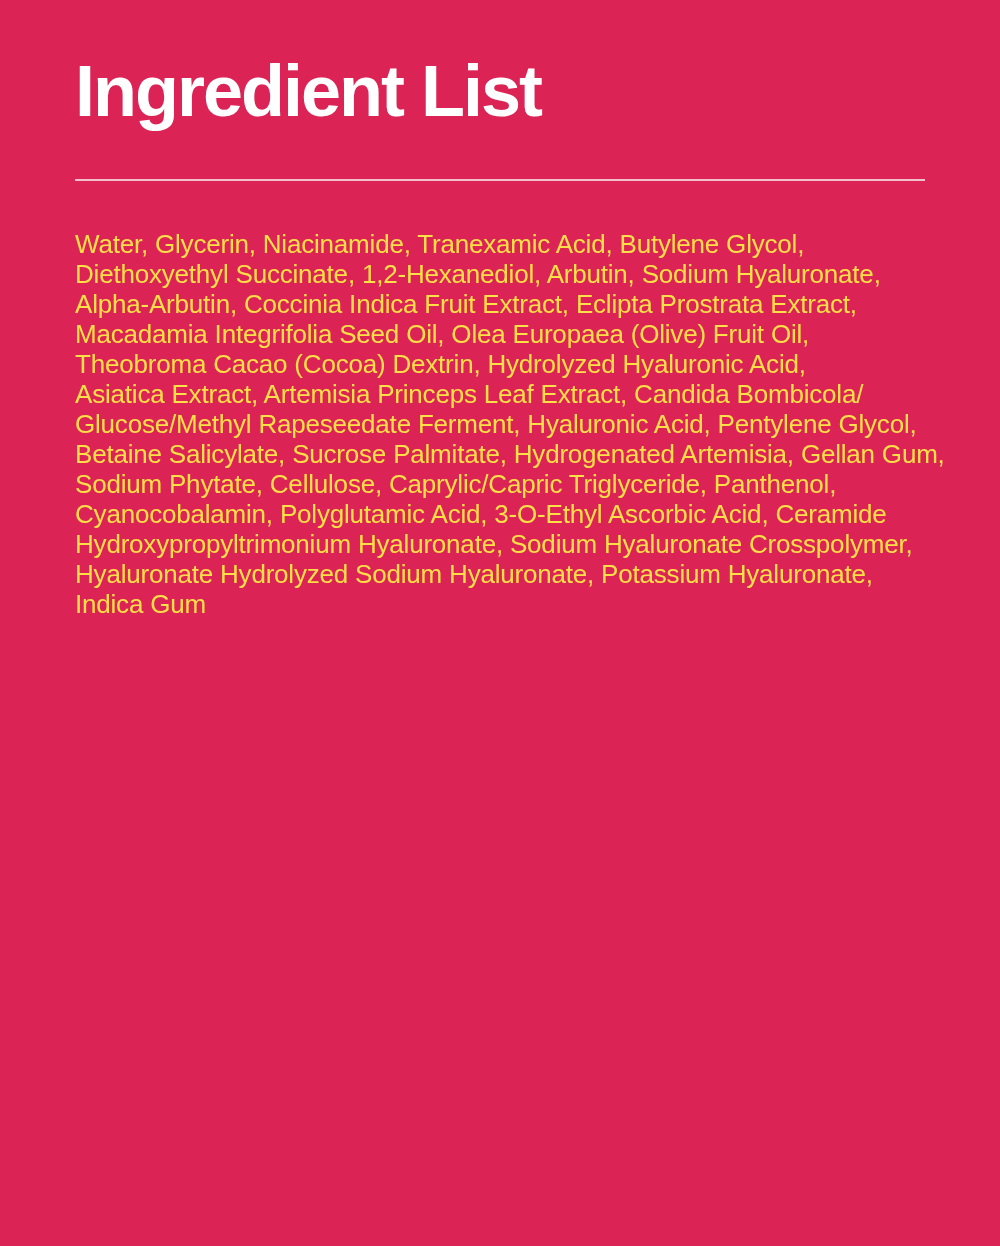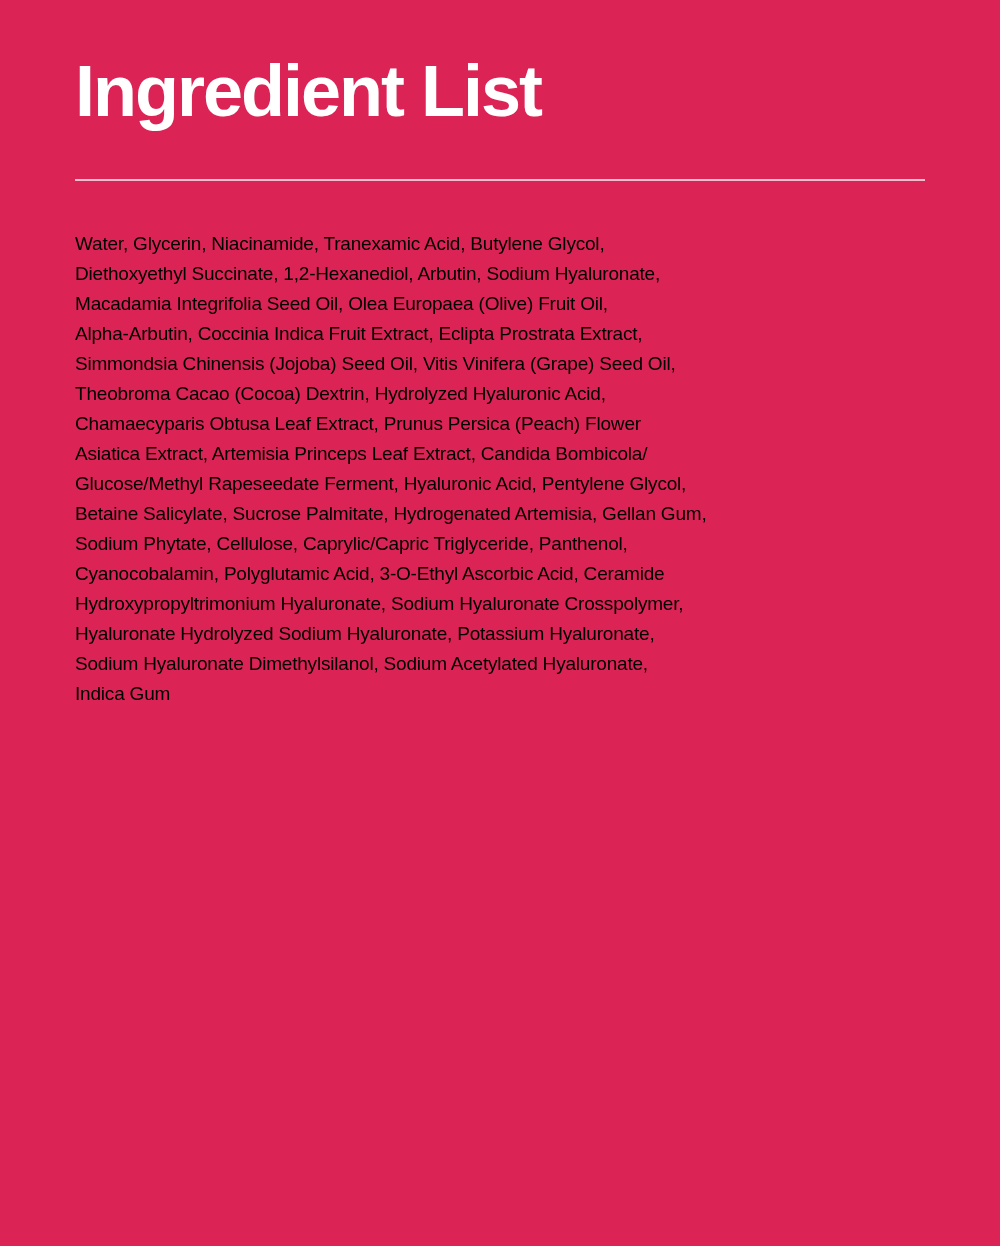--- a/index.html
+++ b/index.html
@@ -29,46 +29,43 @@
     height: 2px;
     width: 850px;
     background: #F3BFCD;
     margin-top: 49px;
     border: none;
   }
   .ingredients {
     margin-top: 48px;
   }
   .ingredient-line {
-    color: #000000;
-    font-size: 19px;
+    color: #fde047;
+    font-size: 26px;
     line-height: 30px;
     letter-spacing: -0.2px;
     white-space: nowrap;
   }
 </style>
 </head>
 <body>
 
 <div class="page">
   <h1 class="page-title">Ingredient List</h1>
 
   <div class="divider"></div>
 
   <div class="ingredients">
       <div class="ingredient-line">Water, Glycerin, Niacinamide, Tranexamic Acid, Butylene Glycol,</div>
       <div class="ingredient-line">Diethoxyethyl Succinate, 1,2-Hexanediol, Arbutin, Sodium Hyaluronate,</div>
+      <div class="ingredient-line">Alpha-Arbutin, Coccinia Indica Fruit Extract, Eclipta Prostrata Extract,</div>
       <div class="ingredient-line">Macadamia Integrifolia Seed Oil, Olea Europaea (Olive) Fruit Oil,</div>
-      <div class="ingredient-line">Alpha-Arbutin, Coccinia Indica Fruit Extract, Eclipta Prostrata Extract,</div>
-      <div class="ingredient-line">Simmondsia Chinensis (Jojoba) Seed Oil, Vitis Vinifera (Grape) Seed Oil,</div>
       <div class="ingredient-line">Theobroma Cacao (Cocoa) Dextrin, Hydrolyzed Hyaluronic Acid,</div>
-      <div class="ingredient-line">Chamaecyparis Obtusa Leaf Extract, Prunus Persica (Peach) Flower</div>
       <div class="ingredient-line">Asiatica Extract, Artemisia Princeps Leaf Extract, Candida Bombicola/</div>
       <div class="ingredient-line">Glucose/Methyl Rapeseedate Ferment, Hyaluronic Acid, Pentylene Glycol,</div>
       <div class="ingredient-line">Betaine Salicylate, Sucrose Palmitate, Hydrogenated Artemisia, Gellan Gum,</div>
       <div class="ingredient-line">Sodium Phytate, Cellulose, Caprylic/Capric Triglyceride, Panthenol,</div>
       <div class="ingredient-line">Cyanocobalamin, Polyglutamic Acid, 3-O-Ethyl Ascorbic Acid, Ceramide</div>
       <div class="ingredient-line">Hydroxypropyltrimonium Hyaluronate, Sodium Hyaluronate Crosspolymer,</div>
       <div class="ingredient-line">Hyaluronate Hydrolyzed Sodium Hyaluronate, Potassium Hyaluronate,</div>
-      <div class="ingredient-line">Sodium Hyaluronate Dimethylsilanol, Sodium Acetylated Hyaluronate,</div>
       <div class="ingredient-line">Indica Gum</div>
     </div>
 </div>
 
 </body></html>

